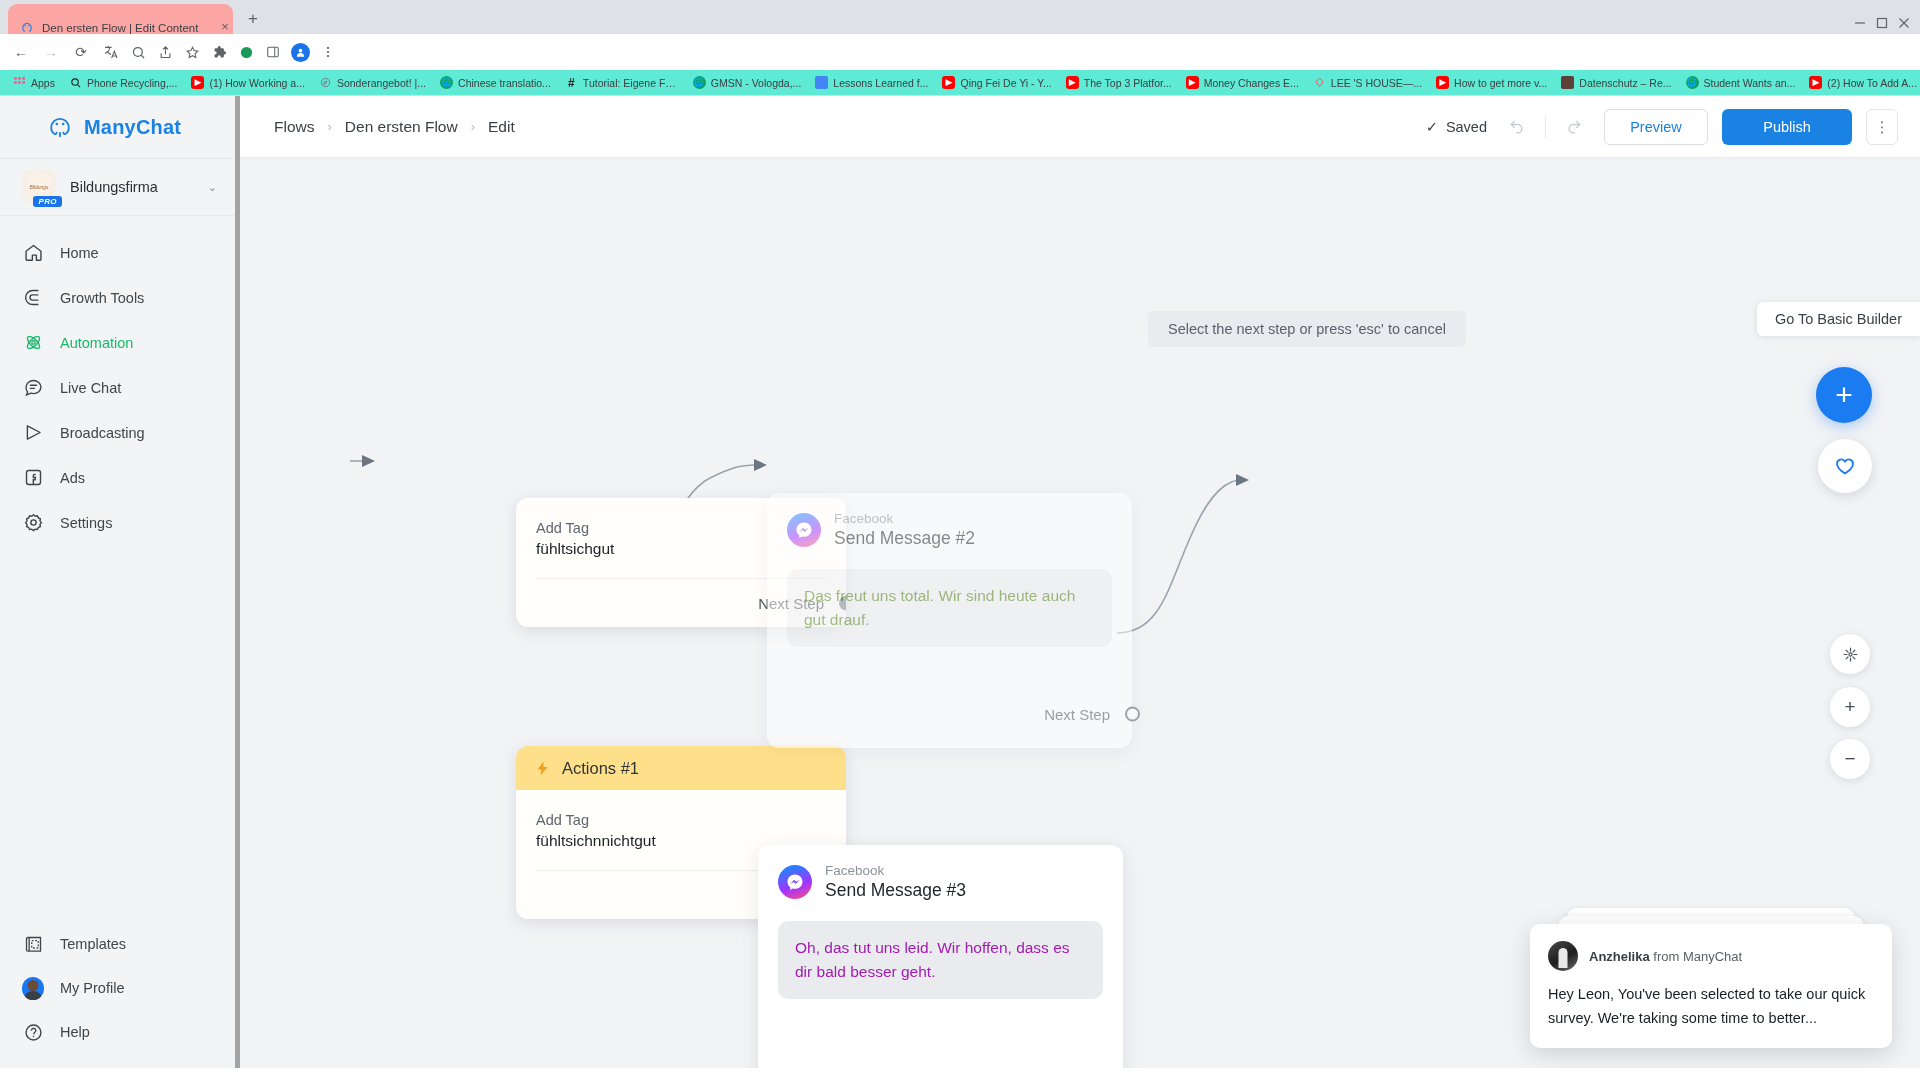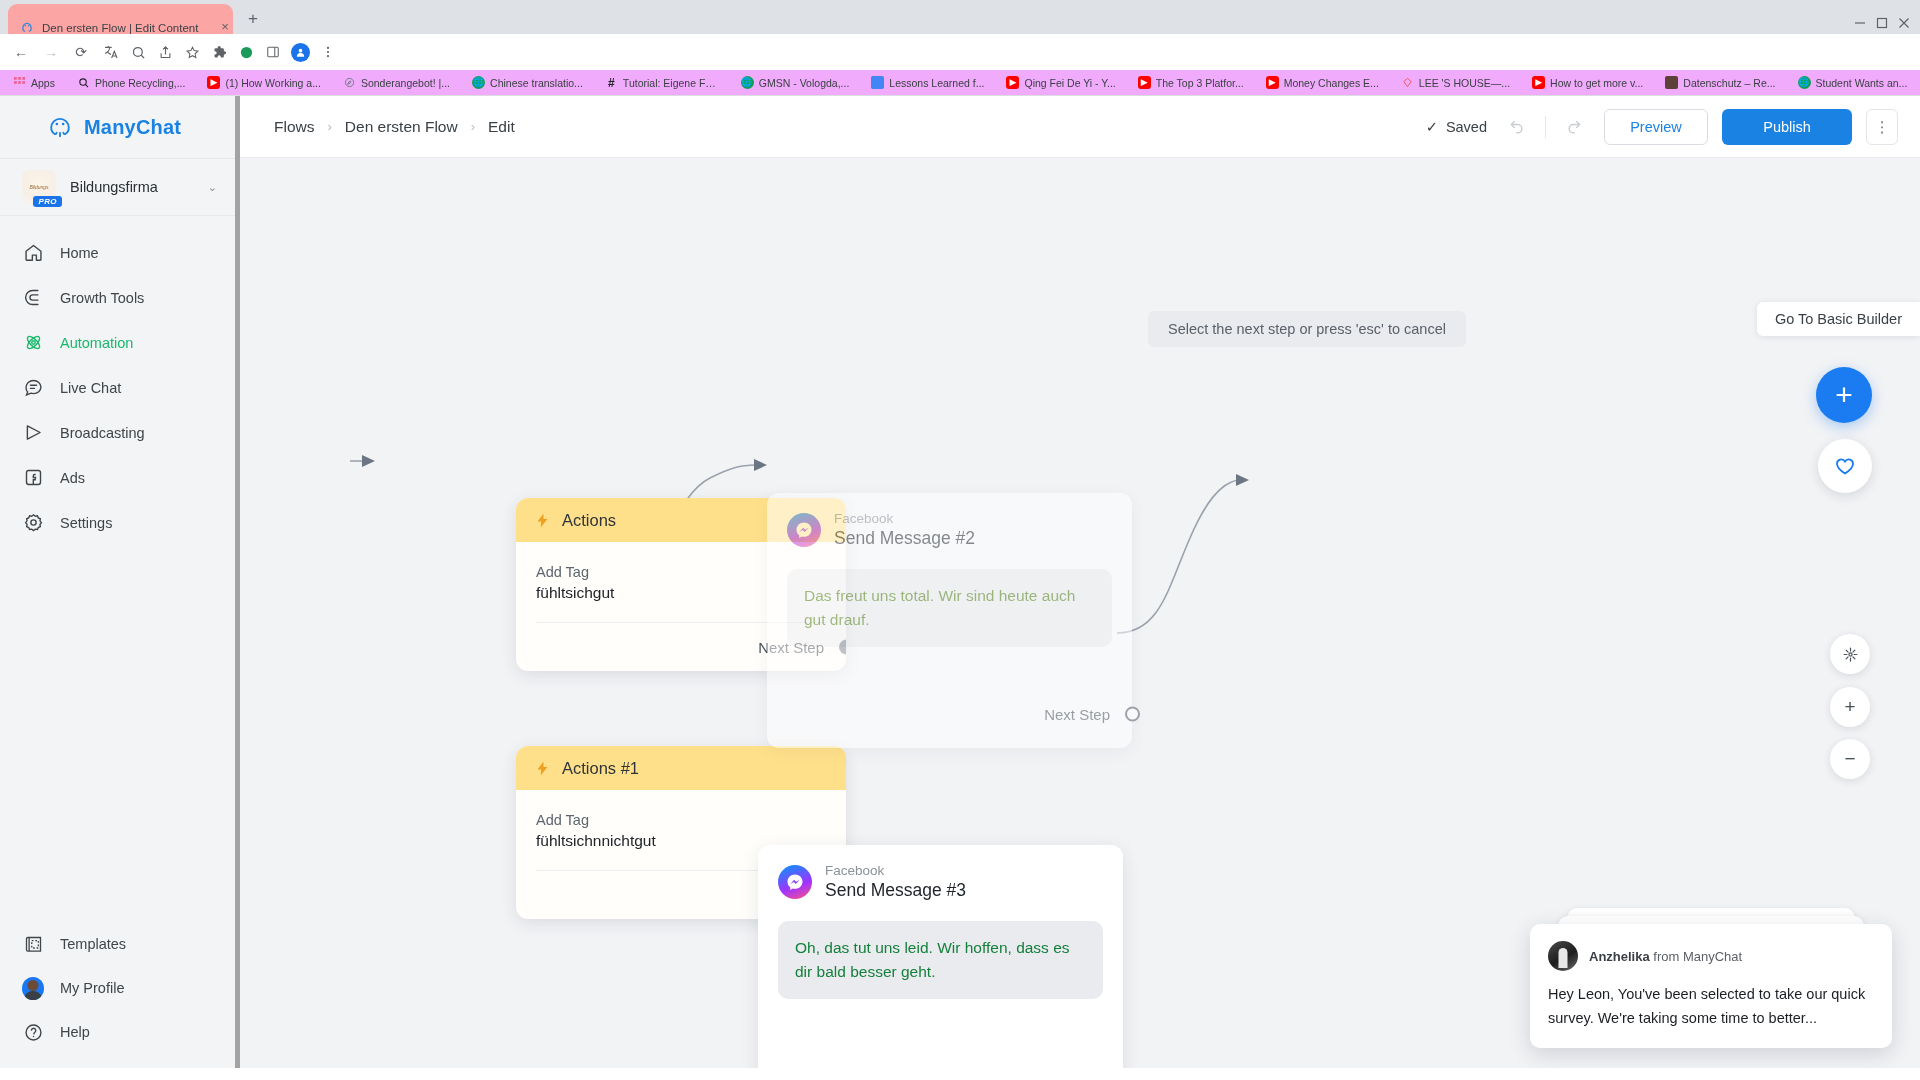--- a/index.html
+++ b/index.html
@@ -70,22 +70,22 @@
   .omni-url { white-space: nowrap; overflow: hidden; text-overflow: ellipsis; letter-spacing: -0.1px;}
   .tb-icons { display: flex; align-items: center; gap: 9px; color: #5f6368; padding-left: 4px; }
   .tb-icon { width: 18px; height: 18px; display: flex; align-items: center; justify-content: center; }
   .avatar-chip {
     width: 19px; height: 19px; border-radius: 50%;
     background: #1a73e8; color: #fff; font-size: 9px;
     display: flex; align-items: center; justify-content: center;
   }
 
   .bookmarks {
-    height: 26px; background: #f0abfc;
-    display: flex; align-items: center; gap: 8px;
+    height: 26px; background: #5eead4;
+    display: flex; align-items: center; gap: 0px;
     padding: 0 6px; border-bottom: 1px solid #dadce0;
     overflow: hidden;
   }
   .bm {
     display: flex; align-items: center; gap: 5px;
     padding: 2px 7px; font-size: 10.5px; color: #3c4043;
     white-space: nowrap; border-radius: 4px; flex: 0 0 auto;
   }
   .bm-ico {
     width: 13px; height: 13px; flex: 0 0 13px; border-radius: 2px;
@@ -259,21 +259,21 @@
   .msg-head { display: flex; align-items: center; gap: 13px; }
   .fb-circle {
     width: 34px; height: 34px; border-radius: 50%;
     background: linear-gradient(160deg,#0099ff 0%,#a033ff 60%,#ff5280 100%);
     display: flex; align-items: center; justify-content: center;
   }
   .msg-plat { font-size: 13.5px; color: #8b9299; line-height: 1.25; }
   .msg-title { font-size: 17.5px; color: #1f242a; line-height: 1.25; }
   .bubble {
     margin-top: 19px; background: #e9ebee; border-radius: 10px;
-    padding: 15px 17px; font-size: 15.5px; color: #15803d; line-height: 1.55;
+    padding: 15px 17px; font-size: 15.5px; color: #a21caf; line-height: 1.55;
   }
   .card-msg.ghost .bubble { background: #edeff1; color: #4d7c0f; }
 
   
   .chatwidget { position: absolute; right: 28px; bottom: 20px; width: 362px; }
   .cw-stack1, .cw-stack2 {
     position: absolute; left: 50%; transform: translateX(-50%);
     background: #fff; border-radius: 10px; box-shadow: 0 1px 6px rgba(20,30,50,.10);
   }
   .cw-stack1 { width: 288px; height: 26px; top: -16px; }
@@ -669,28 +669,20 @@
             <svg width="17" height="17" viewBox="0 0 24 24" fill="none" stroke="#4a5159" stroke-width="1.7" stroke-linecap="round">
                 <path d="M12 3v4M12 17v4M3 12h4M17 12h4M5.8 5.8l2.8 2.8M15.4 15.4l2.8 2.8M18.2 5.8l-2.8 2.8M8.6 15.4l-2.8 2.8"></path>
                 <circle cx="12" cy="12" r="2.2"></circle>
               </svg>
           </span>
         </div>
         <div class="zoomctl zc-in">+</div>
         <div class="zoomctl zc-out">−</div>
 
         <div class="node card-actions" style="left:276px; top:340px;">
-          <div class="hdr">
-            <span>
-              <svg width="17" height="17" viewBox="0 0 24 24" fill="#f0a020">
-                  <path d="M13.5 2L5 13.5h5.2L9.5 22 19 10h-5.6z"></path>
-                </svg>
-            </span>
-            <span>Actions</span>
-          </div>
           <div class="body">
             <div class="lbl-sm">Add Tag</div>
             <div class="lbl-val">fühltsichgut</div>
             <div class="divider"></div>
           </div>
           <div class="nextstep-row">
             <span>Next Step</span>
             <span class="dot-filled"></span>
           </div>
         </div>

